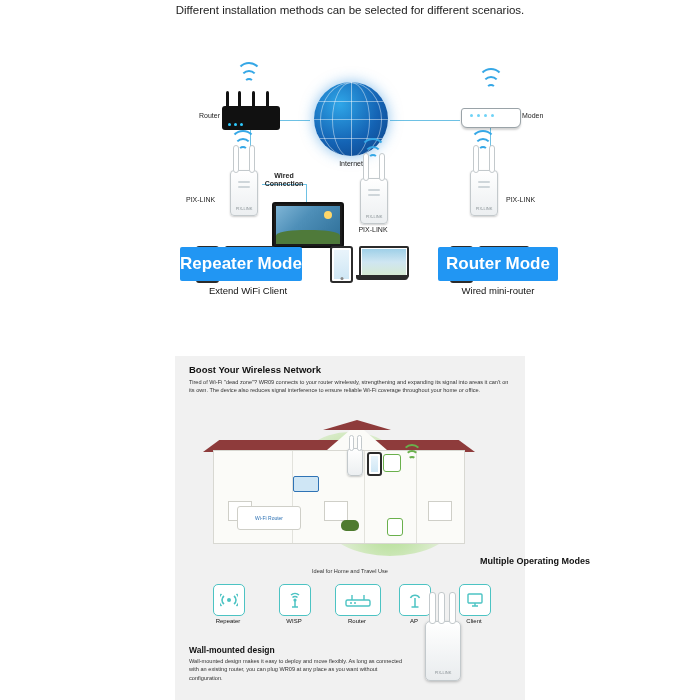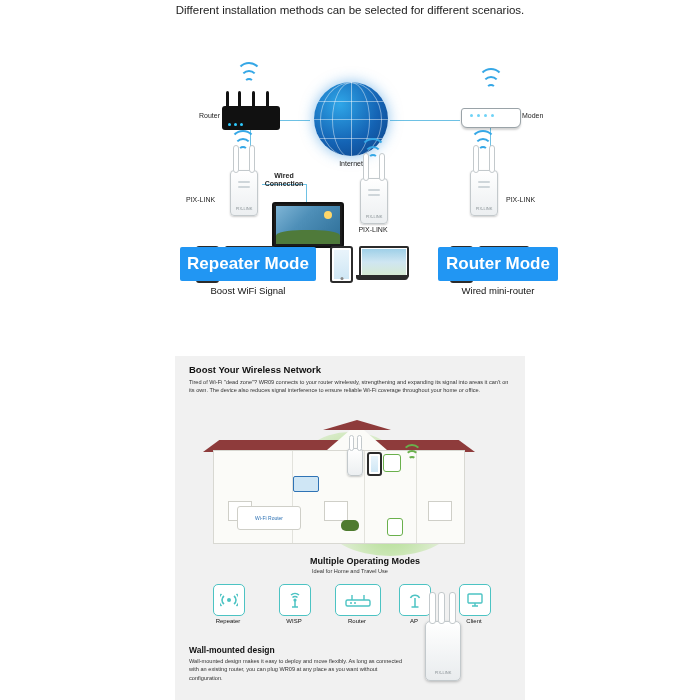--- a/index.html
+++ b/index.html
@@ -257,21 +257,21 @@
   }
   .device-sm{position:absolute;}
 
   .router-box{
     position:absolute;width:62px;height:22px;background:#fff;border:1px solid #cfcfc8;border-radius:3px;
     font-size:5px;color:#2f73b5;display:flex;align-items:center;justify-content:center;
   }
 
   
   .modes2-title{
-    position:absolute;left:0;top:200px;width:380px;text-align:center;
+    position:absolute;left:0;top:200px;width:415px;text-align:right;
     font-size:9px;font-weight:bold;
   }
   .modes2-sub{
     position:absolute;left:0;top:212px;width:350px;text-align:center;
     font-size:5.6px;color:#333;
   }
   .icon-box{
     position:absolute;
     width:30px;height:30px;
     border:1.5px solid #4cc3c3;
@@ -438,24 +438,24 @@
       </div>
     <div class="laptop" style="left:476px;top:226px;">
       <div class="lid">
           <div class="img"></div>
         </div>
         <div class="base"></div>
     </div>
   </div>
 
   <div class="modes">
-    <div class="mode-btn" style="left:180px;width:136px;">
+    <div class="mode-btn" style="left:180px;width:122px;">
       <span>Repeater Mode</span>
     </div>
-    <div class="mode-cap" style="left:180px;width:136px;white-space:pre-line;">Boost WiFi Signal</div>
+    <div class="mode-cap" style="left:180px;width:136px;white-space:pre-line;">Extend WiFi Client</div>
 
 
     <div class="mode-btn" style="left:438px;width:120px;text-align:right;">
       <span>Router Mode</span>
     </div>
     <div class="mode-cap" style="left:438px;width:120px;white-space:pre-line;">Wired mini-router</div>
   </div>
 
   <div class="panel">
 

